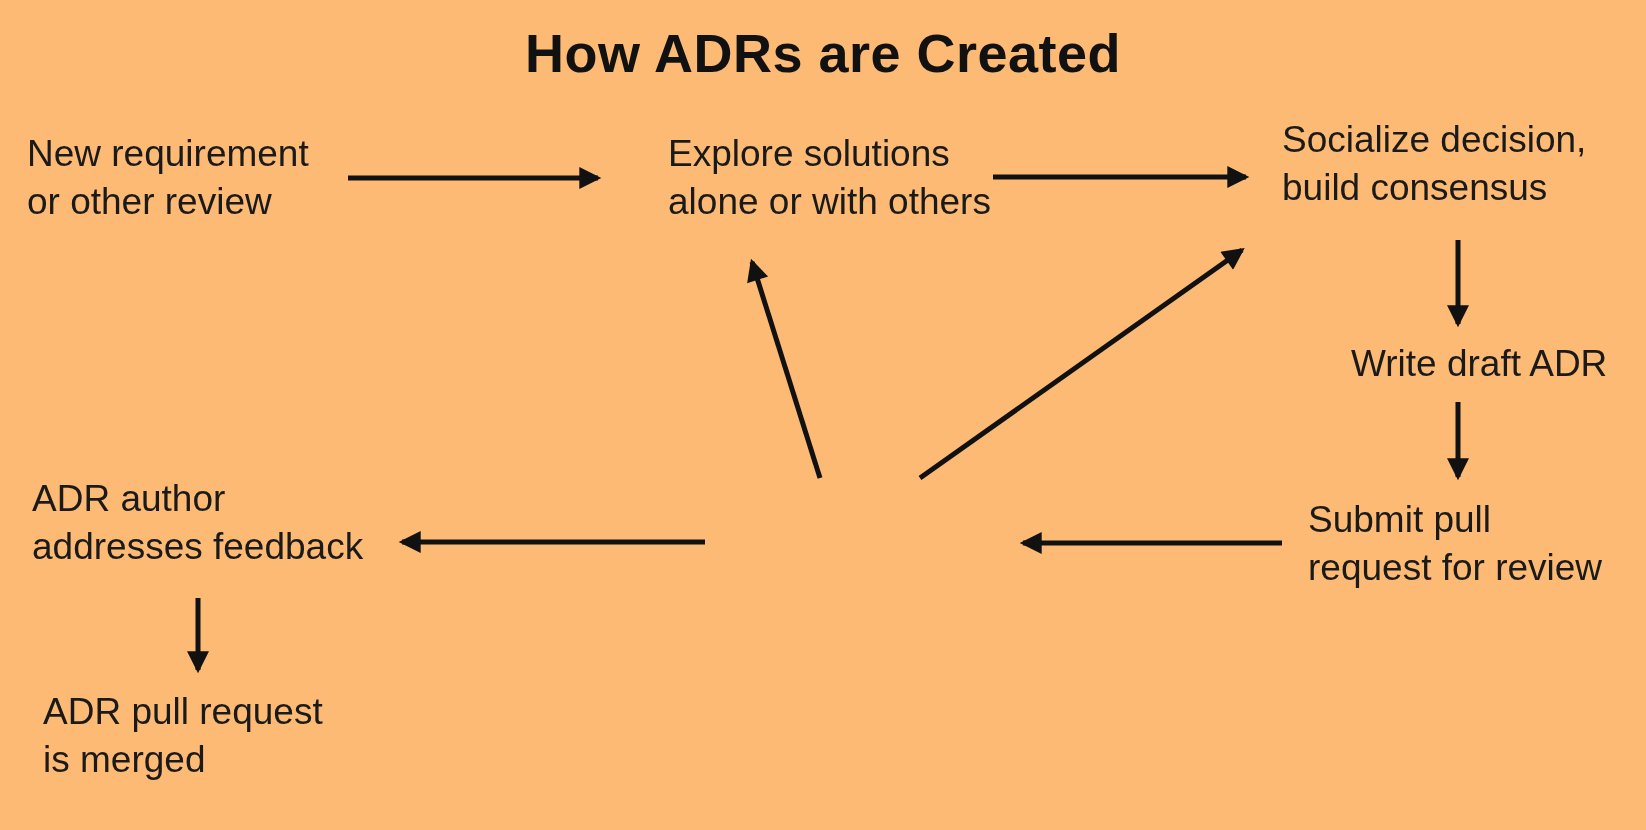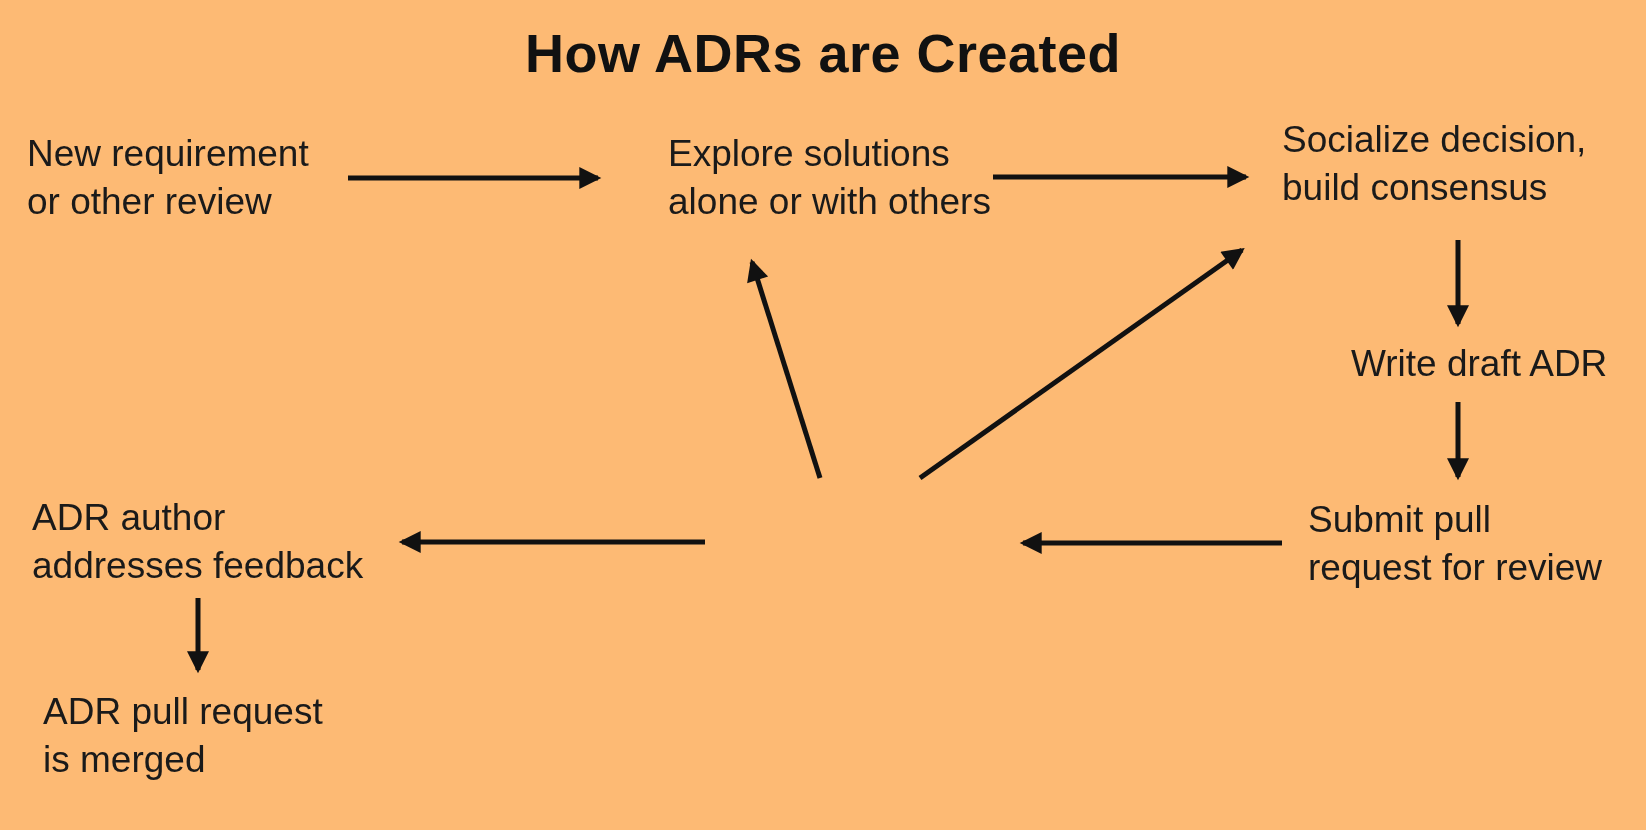--- a/index.html
+++ b/index.html
@@ -79,19 +79,19 @@
 
   <div class="node" style="left:1282px; top:116px;">Socialize decision,
 build consensus</div>
 
   <div class="node" style="left:1327px; top:340px;margin-left:24px;">Write draft ADR</div>
 
   <div class="node" style="left:1308px; top:496px;">Submit pull
 request for review</div>
 
 
-  <div class="node" style="left:32px; top:494px;">ADR author
+  <div class="node" style="left:32px; top:475px;">ADR author
 addresses feedback</div>
 
   <div class="node" style="left:43px; top:688px;">ADR pull request
 is merged</div>
 
 </div>
 
 </body></html>

